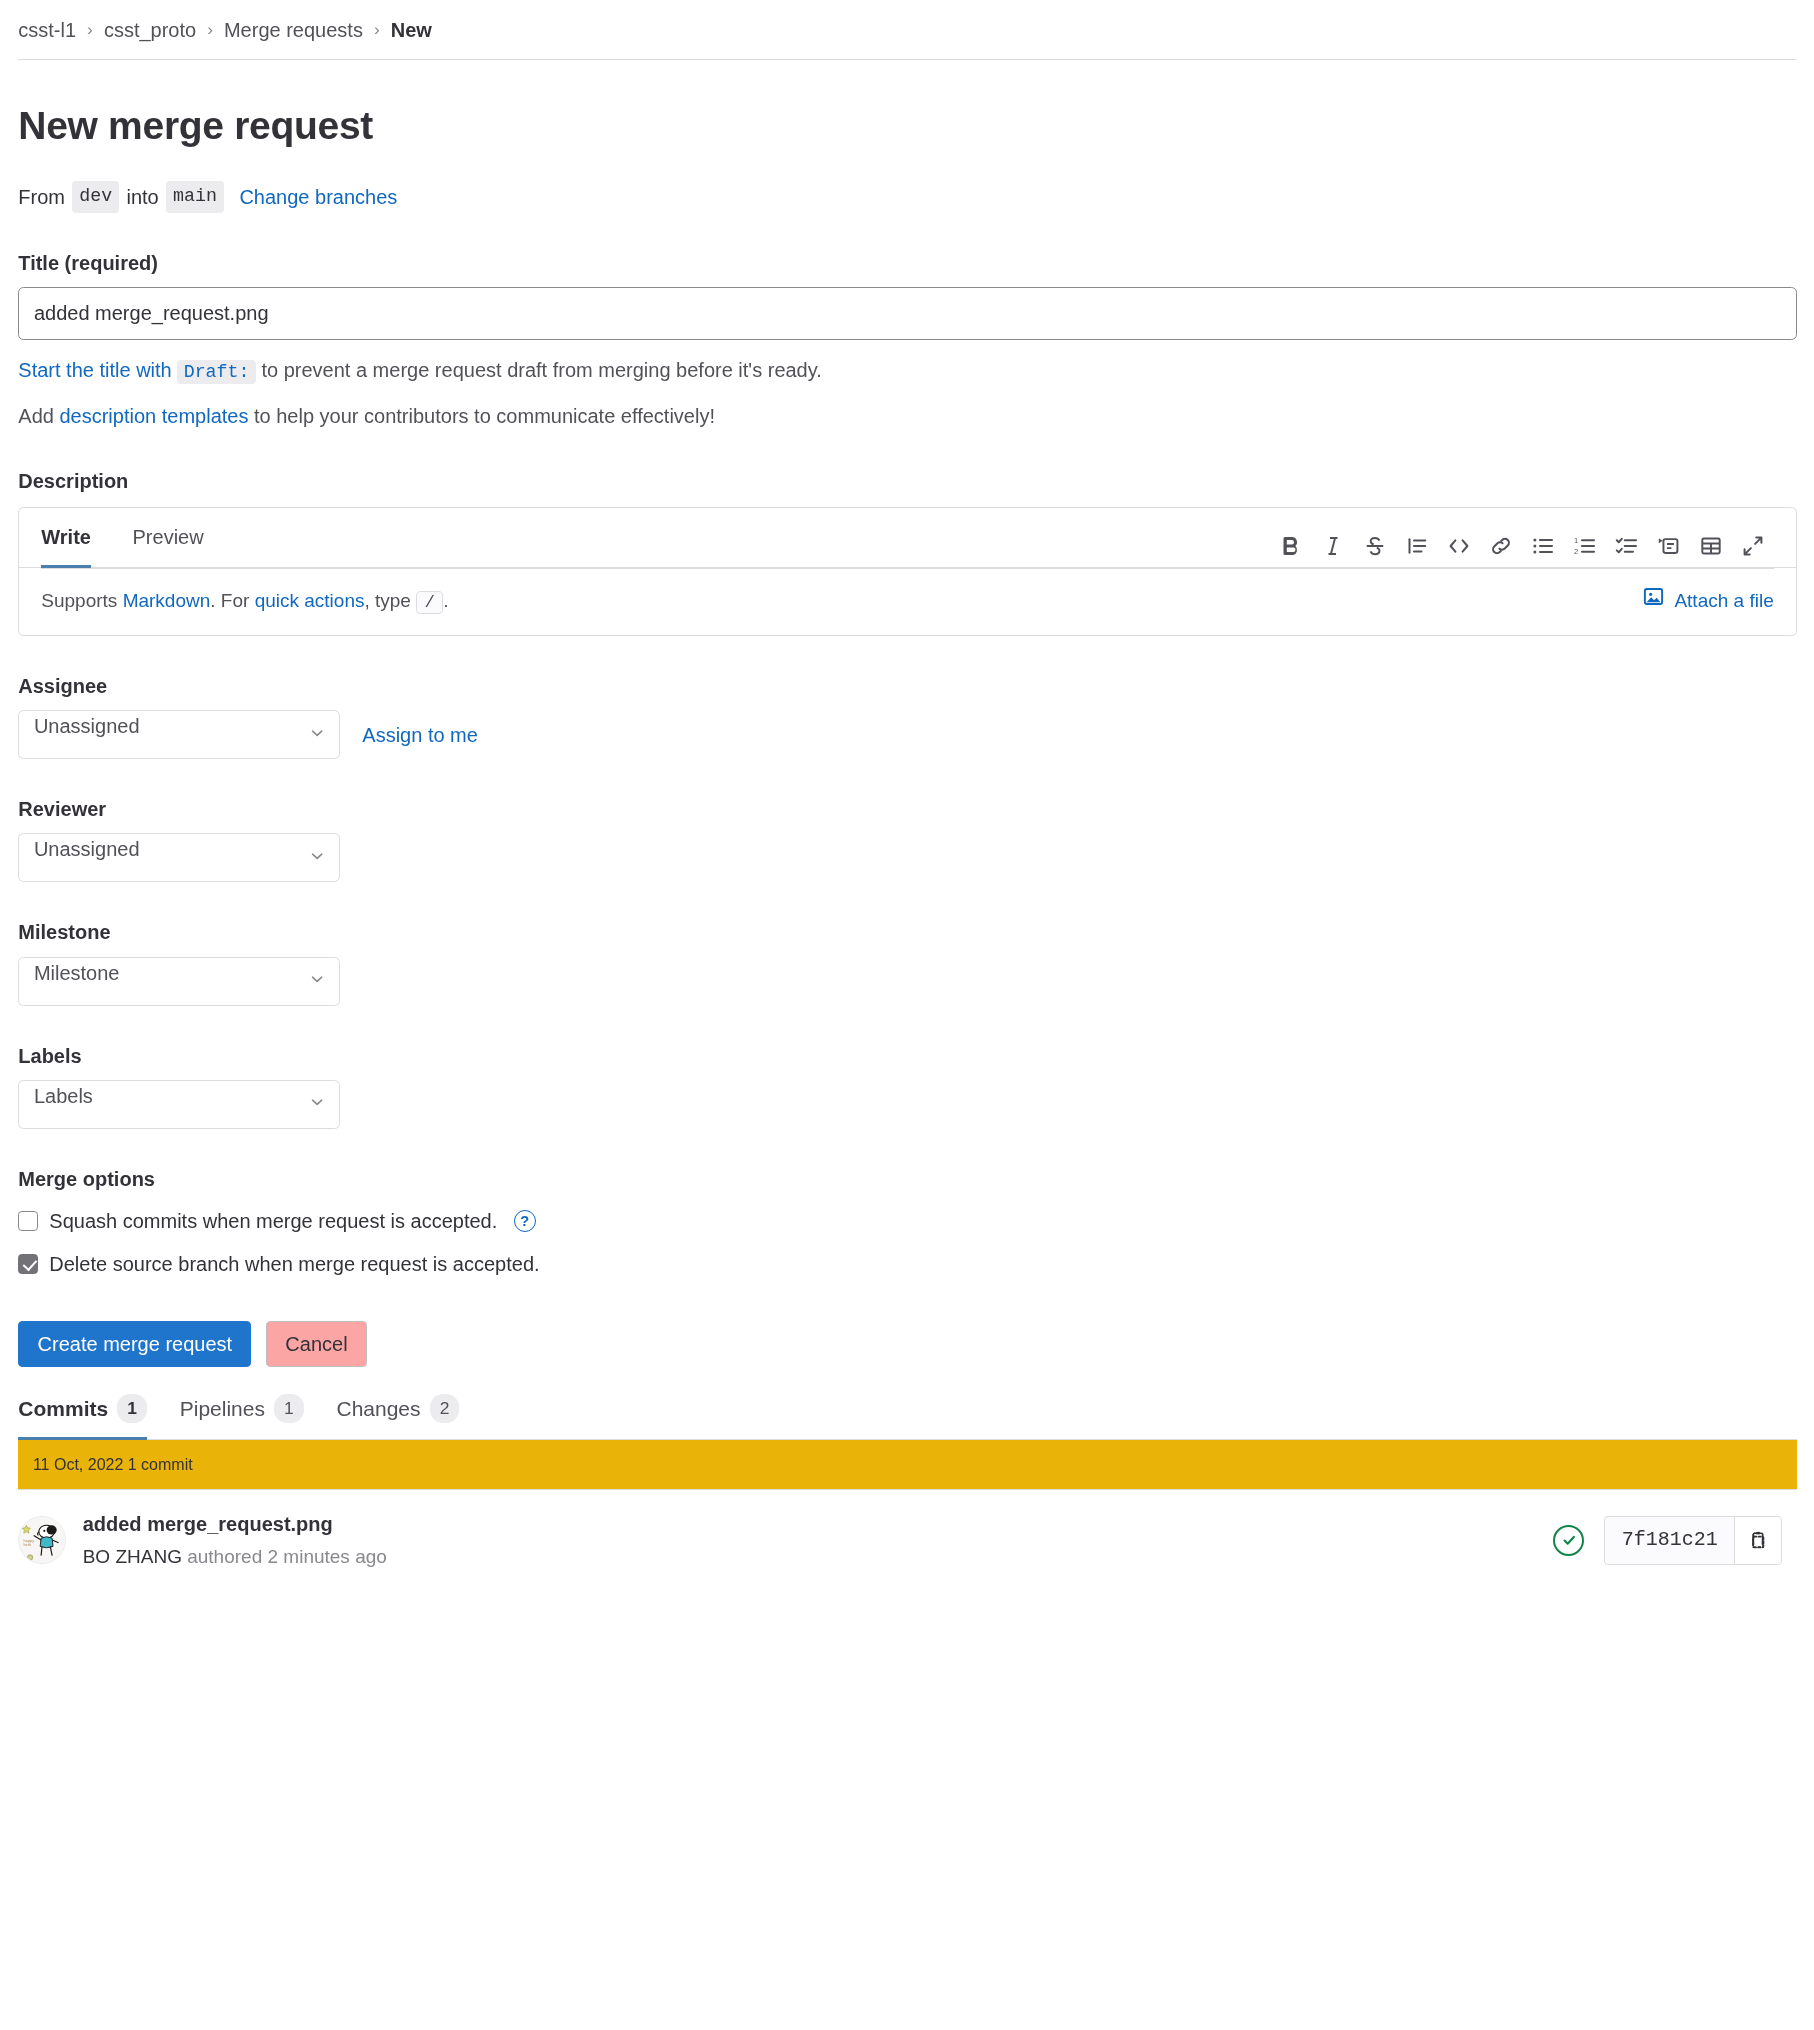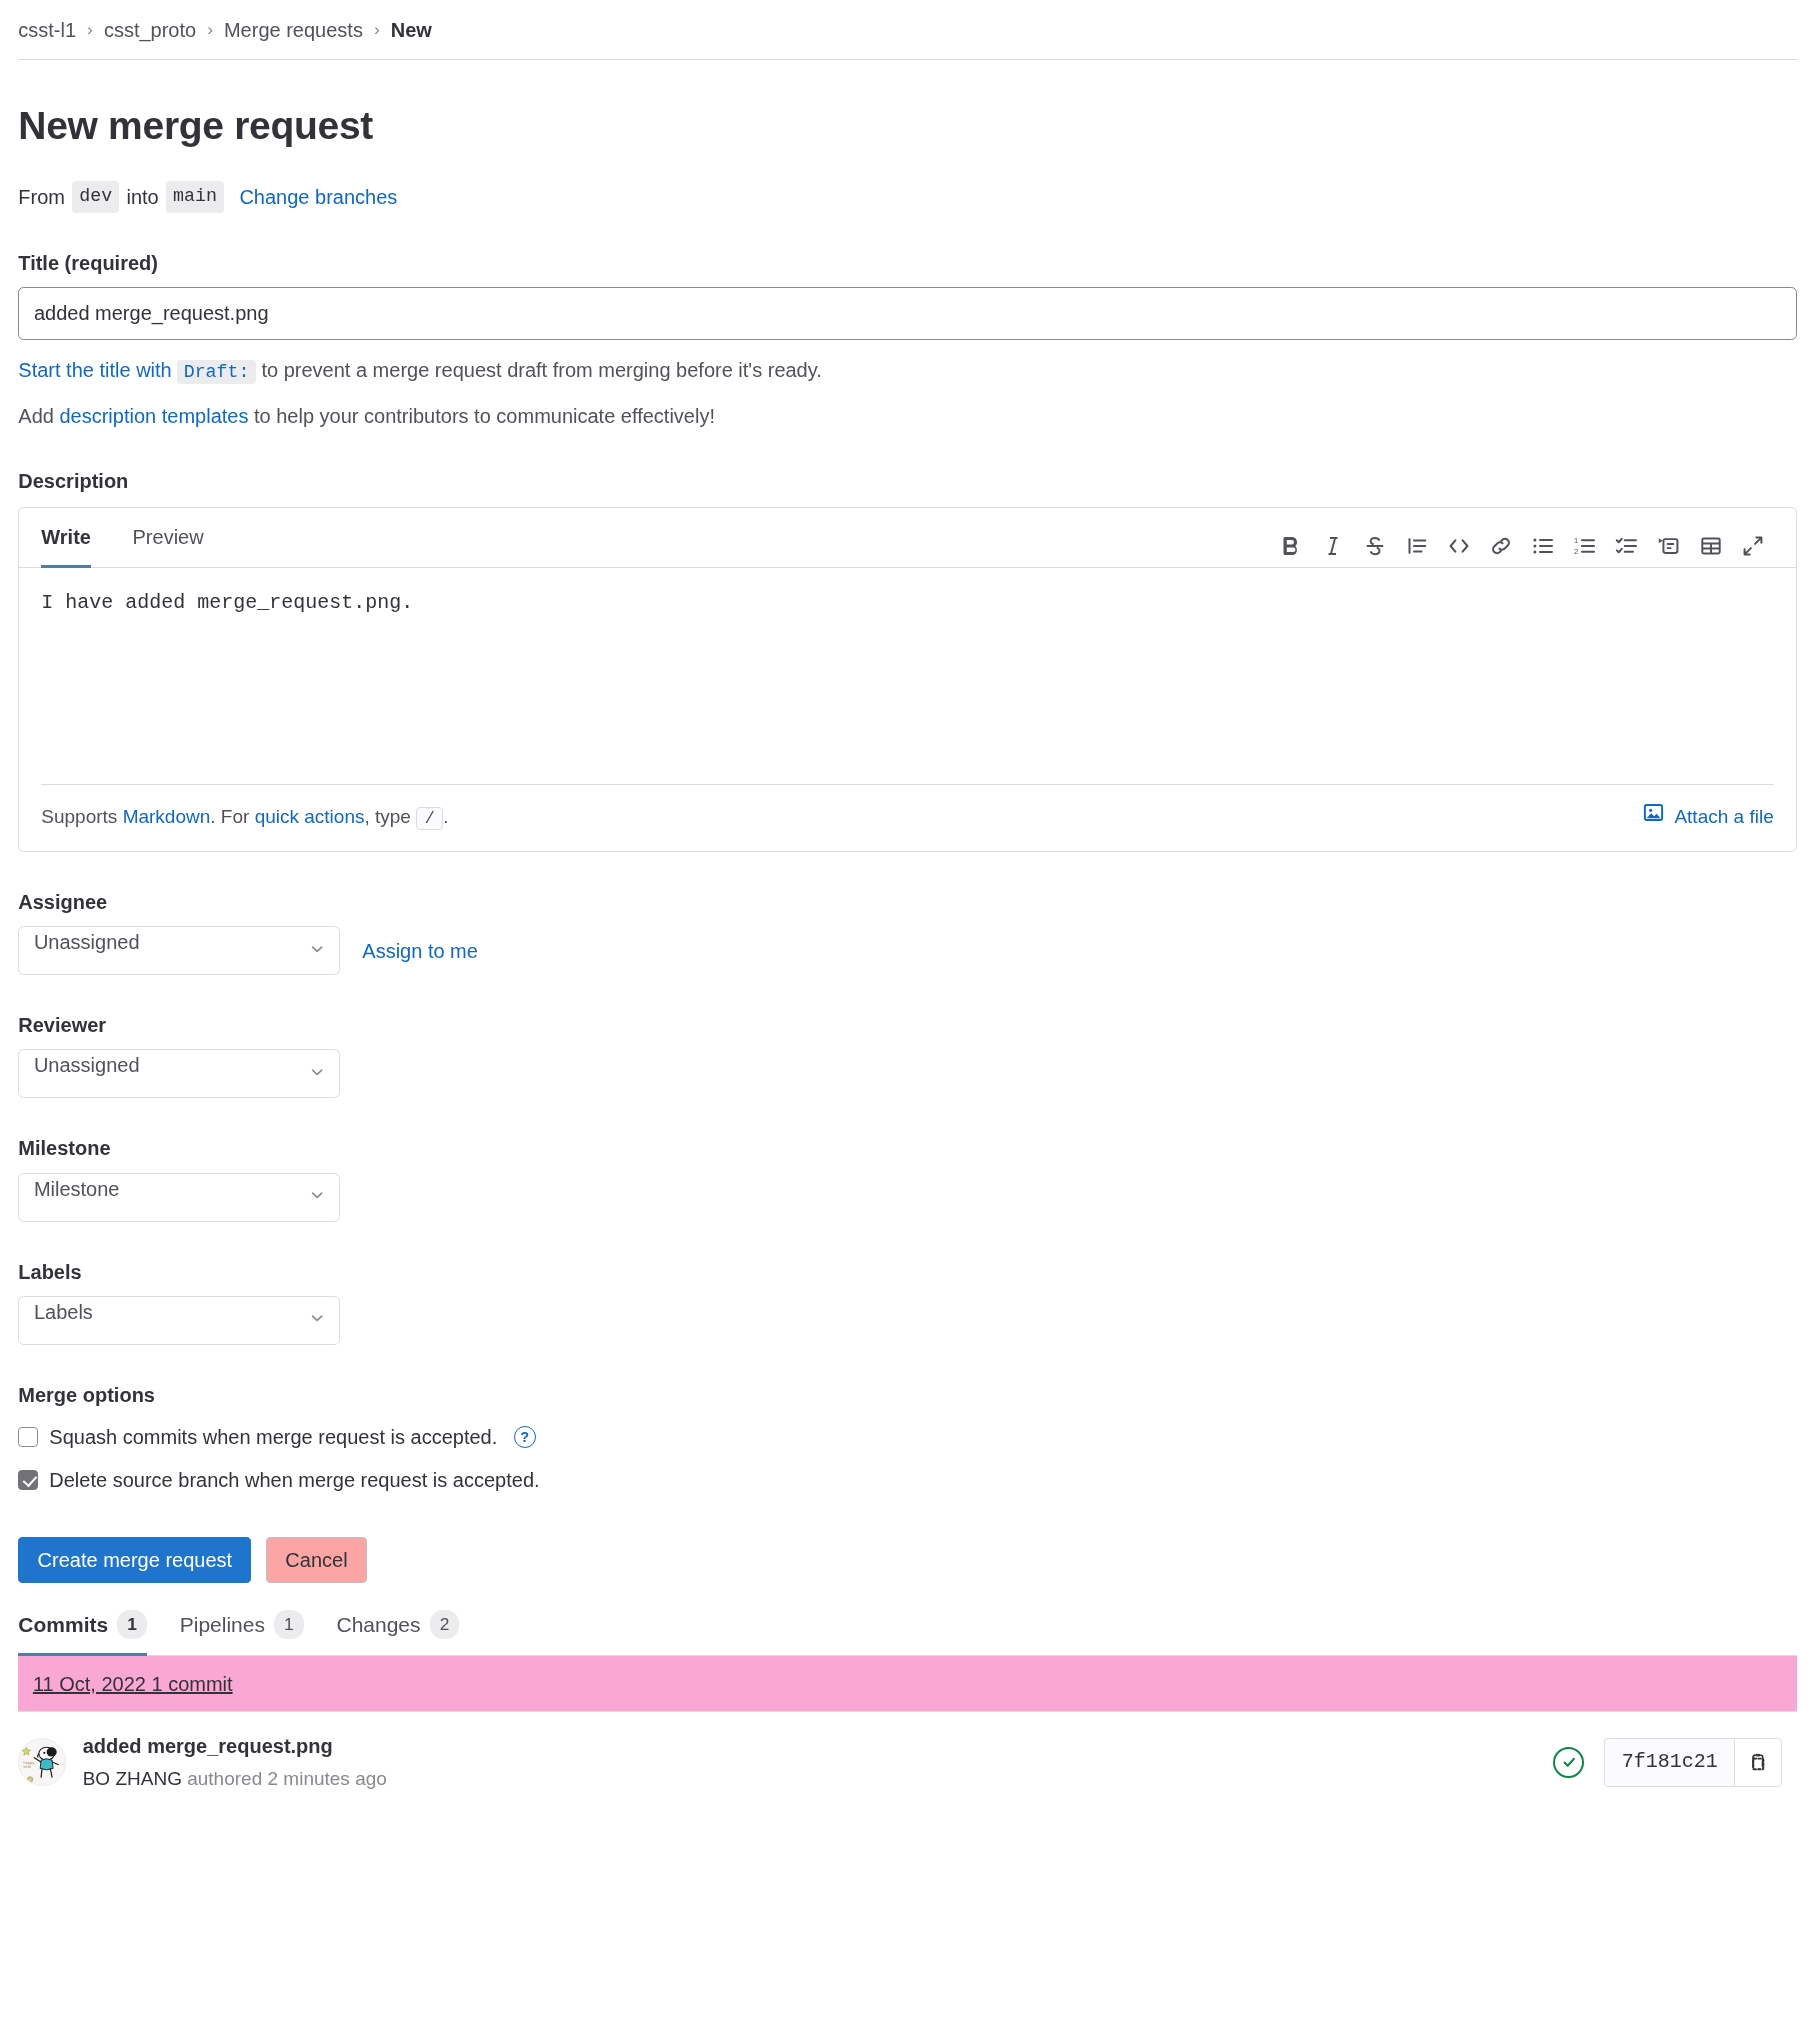--- a/index.html
+++ b/index.html
@@ -280,26 +280,25 @@
     border-radius: 12.8px;
     padding: 1.8px 10px;
     font-size: 17.4px;
     color: #535158;
     font-weight: normal;
   }
   .tab.active .badge { color: #333238; font-weight: bold; }
 
   
   .commit-date {
-    background: #f9a8d4;
+    background: #eab308;
     border-bottom: 0.9px solid #dcdcde;
     padding: 12.8px 14.6px;
-    font-size: 20px;
-    color: #333238;
-    text-decoration: underline;
+    font-size: 16px;
+    color: #333238;
   }
   .commit-row {
     display: flex; align-items: center;
     padding: 18.3px 14.6px 18.3px 0;
     gap: 16.4px;
   }
   .avatar {
     width: 48px; height: 48px; border-radius: 50%;
     flex: 0 0 auto;
     background: #f4f3f6;
@@ -463,23 +462,20 @@
           </button>
           <button class="tb-btn">
             <svg width="24" height="24" viewBox="0 0 16 16" fill="none" stroke="currentColor" stroke-width="1.35" stroke-linecap="round" stroke-linejoin="round">
                 <path d="M9.4 6.6L13.6 2.4M13.6 2.4h-3.4M13.6 2.4v3.4"></path>
                 <path d="M6.6 9.4L2.4 13.6M2.4 13.6h3.4M2.4 13.6v-3.4"></path>
               </svg>
           </button>
         </div>
       </div>
 
-      <div class="editor-body">
-        <div class="editor-text">I have added merge_request.png.</div>
-      </div>
 
       <div class="editor-foot">
         <div>
           <span>Supports</span>
           <a class="link" href="#">Markdown</a><span>. For</span>
           <a class="link" href="#">quick actions</a><span>, type</span>
           <code class="slash">/</code><span>.</span>
         </div>
         <div class="attach">
           <span>

